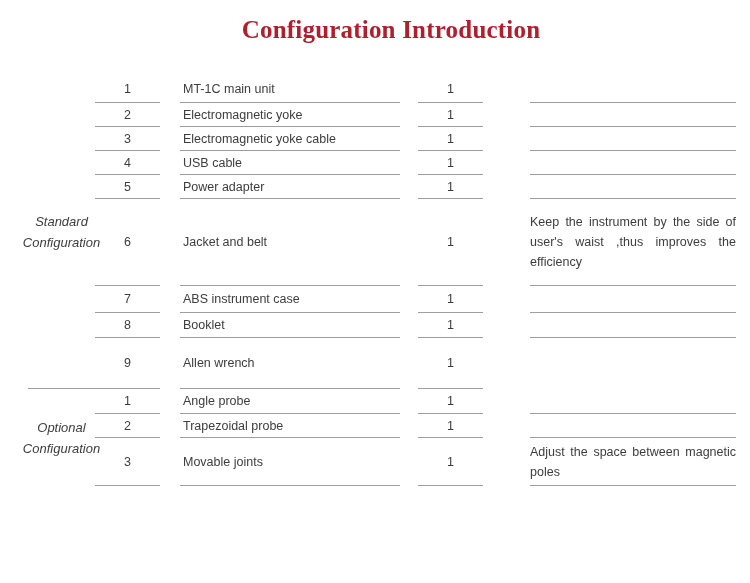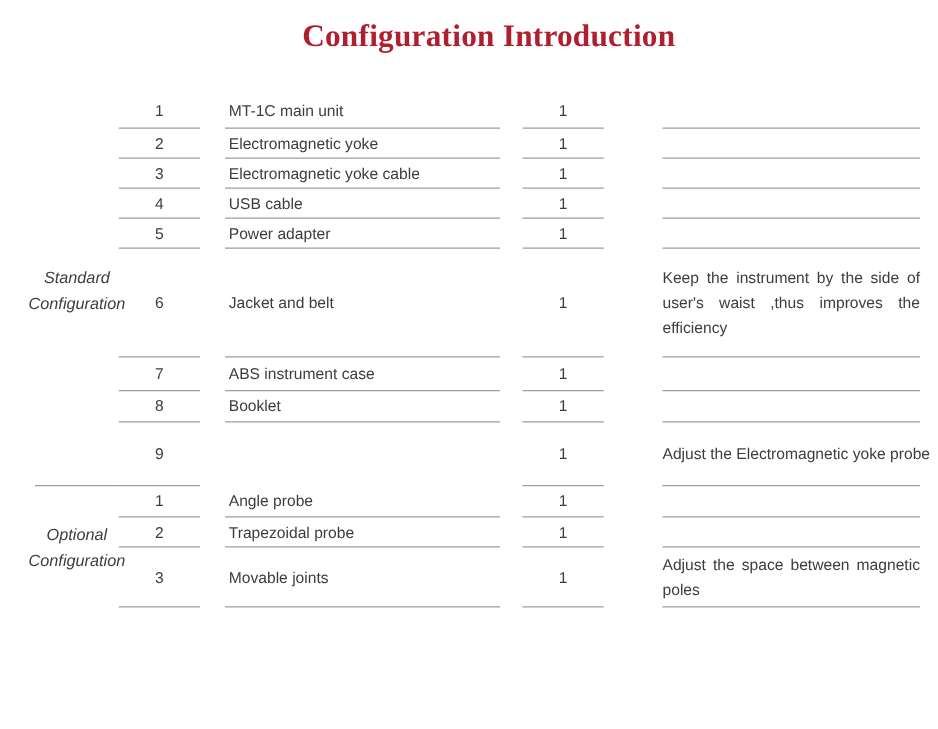--- a/index.html
+++ b/index.html
@@ -147,25 +147,25 @@
       </div>
       <div class="cell bb c-quantity g6 r-8" style="grid-row: 8;">
         <div class="txt">1</div>
       </div>
       <div class="cell bb c-tips g8 r-8" style="grid-row: 8;">
         <div class="txt"></div>
       </div>
       <div class="cell bb c-num g2 r-9" style="grid-row: 9;">
         <div class="txt">9</div>
       </div>
+      <div class="cell bb c-name g4 r-9" style="grid-row: 9;">
+        <div class="txt">Allen wrench</div>
+      </div>
       <div class="cell bb c-quantity g6 r-9" style="grid-row: 9;">
         <div class="txt">1</div>
-      </div>
-      <div class="cell bb c-tips g8 r-9" style="grid-row: 9;">
-        <div class="txt">Adjust the Electromagnetic yoke probe</div>
       </div>
     </div>
   <div class="grid sec-1">
       <div class="cell c-group g1" style="grid-row: 1 / span 3;">
         <div class="txt">Optional Configuration</div>
       </div>
       <div class="cell bb c-num g2 r-1" style="grid-row: 1;">
         <div class="txt">1</div>
       </div>
       <div class="cell bb c-name g4 r-1" style="grid-row: 1; text-align: center;">

